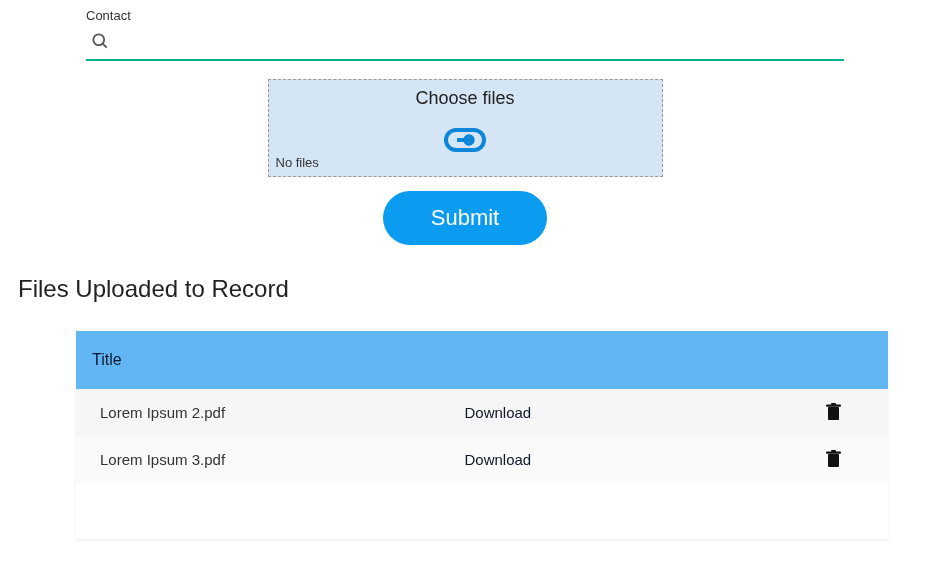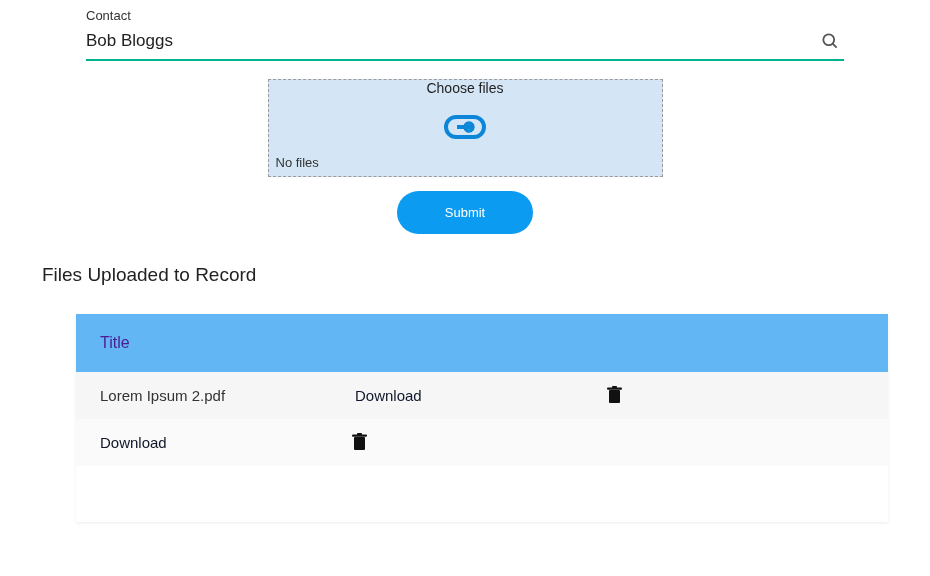--- a/index.html
+++ b/index.html
@@ -50,22 +50,23 @@
     .dropzone {
       width: 395px;
       height: 98px;
       border: 1.5px dashed #9a9a9a;
       background: #d4e6f5;
       position: relative;
       text-align: center;
       cursor: pointer;
     }
     .dropzone-title {
-      font-size: 14px;
+      font-size: 18px;
       color: #222;
+      margin-top: 8px;
     }
     .dropzone-clip {
       margin-top: 18px;
       display: flex;
       justify-content: center;
     }
     .dropzone-status {
       position: absolute;
       left: 7px;
       bottom: 6px;
@@ -76,45 +77,46 @@
       display: flex;
       justify-content: center;
       margin-top: 14px;
     }
     .submit-btn {
       background: #0b9bf1;
       color: #fff;
       border: none;
       border-radius: 28px;
       padding: 14px 48px;
-      font-size: 13px;
+      font-size: 22px;
       cursor: pointer;
     }
     .section-heading {
-      font-size: 19px;
+      font-size: 24px;
       color: #222;
-      margin: 30px 0 0 42px;
+      margin: 30px 0 0 18px;
       font-weight: 500;
     }
     .table {
       margin: 28px 42px 0 76px;
       box-shadow: 0 1px 3px rgba(0,0,0,0.08);
     }
     .table-header {
       background: #61b6f3;
-      color: #4c1d95;
-      padding: 20px 24px;
+      color: #0f172a;
+      padding: 20px 16px;
       font-size: 16px;
     }
     .table-row {
       display: flex;
       align-items: center;
       padding: 12px 24px;
       font-size: 15px;
       color: #333;
+      justify-content: space-between;
     }
     .table-row:nth-child(odd) {
       background: #f6f6f6;
     }
     .table-row:nth-child(even) {
       background: #fafafa;
     }
     .col-title {
       flex: 0 0 255px;
     }
@@ -140,21 +142,20 @@
       background: #fff;
     }
     svg { display: block; }
   </style>
 </head>
 <body>
 
 <div class="form-area">
   <div class="field-label">Contact</div>
   <div class="contact-row">
-    <input class="contact-input" type="text" value="Bob Bloggs" style="">
     <button class="search-btn">
       <span>
         <svg width="20" height="20" viewBox="0 0 24 24" fill="none" stroke="#555" stroke-width="2.2">
           <circle cx="10.5" cy="10.5" r="6.5"></circle>
           <line x1="20" y1="20" x2="15.2" y2="15.2"></line>
         </svg>
       </span>
     </button>
   </div>
 
@@ -185,20 +186,21 @@
       <div class="table-row">
         <div class="col-title">Lorem Ipsum 2.pdf</div>
         <div class="col-download"><a>Download</a></div>
         <div class="col-delete"><button class="trash-btn"><span><svg width="15" height="18" viewBox="0 0 15 18" fill="#111">
                 <rect x="2" y="4" width="11" height="13" rx="1"></rect>
                 <rect x="0" y="1.5" width="15" height="2.2" rx="1"></rect>
                 <rect x="5" y="0" width="5" height="2" rx="0.8"></rect>
               </svg></span></button></div>
       </div>
       <div class="table-row">
+        <div class="col-title">Lorem Ipsum 3.pdf</div>
         <div class="col-download"><a>Download</a></div>
         <div class="col-delete"><button class="trash-btn"><span><svg width="15" height="18" viewBox="0 0 15 18" fill="#111">
                 <rect x="2" y="4" width="11" height="13" rx="1"></rect>
                 <rect x="0" y="1.5" width="15" height="2.2" rx="1"></rect>
                 <rect x="5" y="0" width="5" height="2" rx="0.8"></rect>
               </svg></span></button></div>
       </div>
     </div>
   <div class="table-footer"></div>
 </div>

